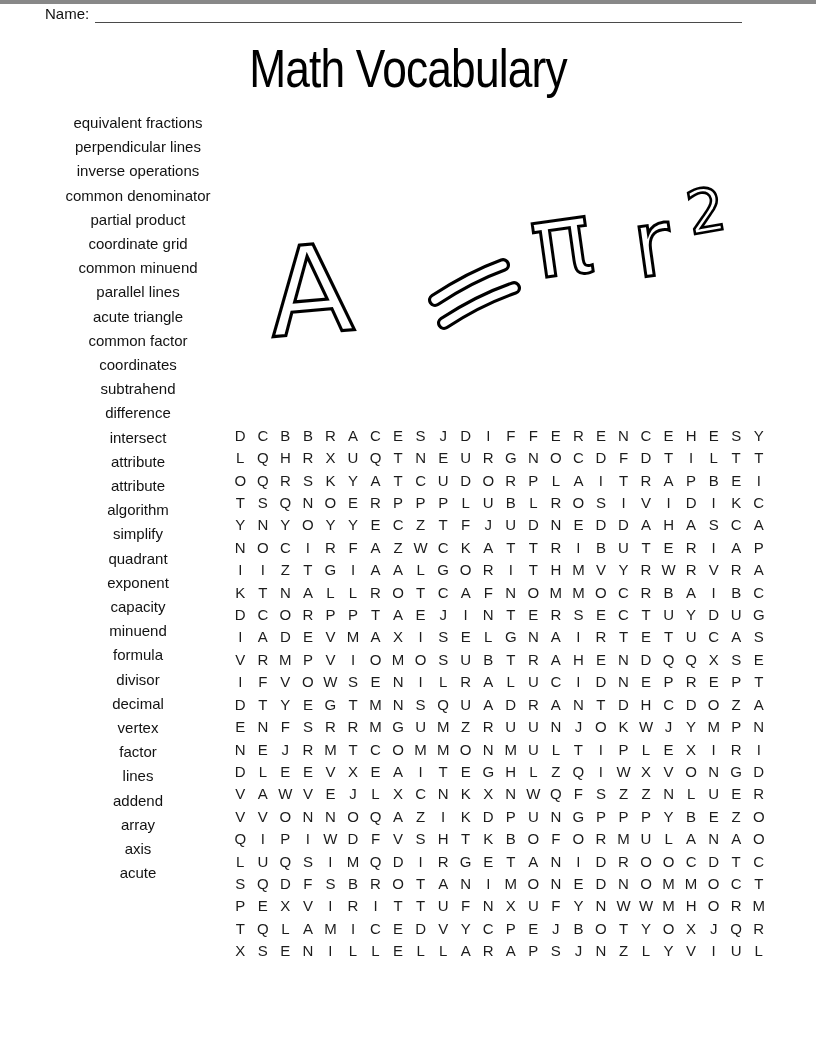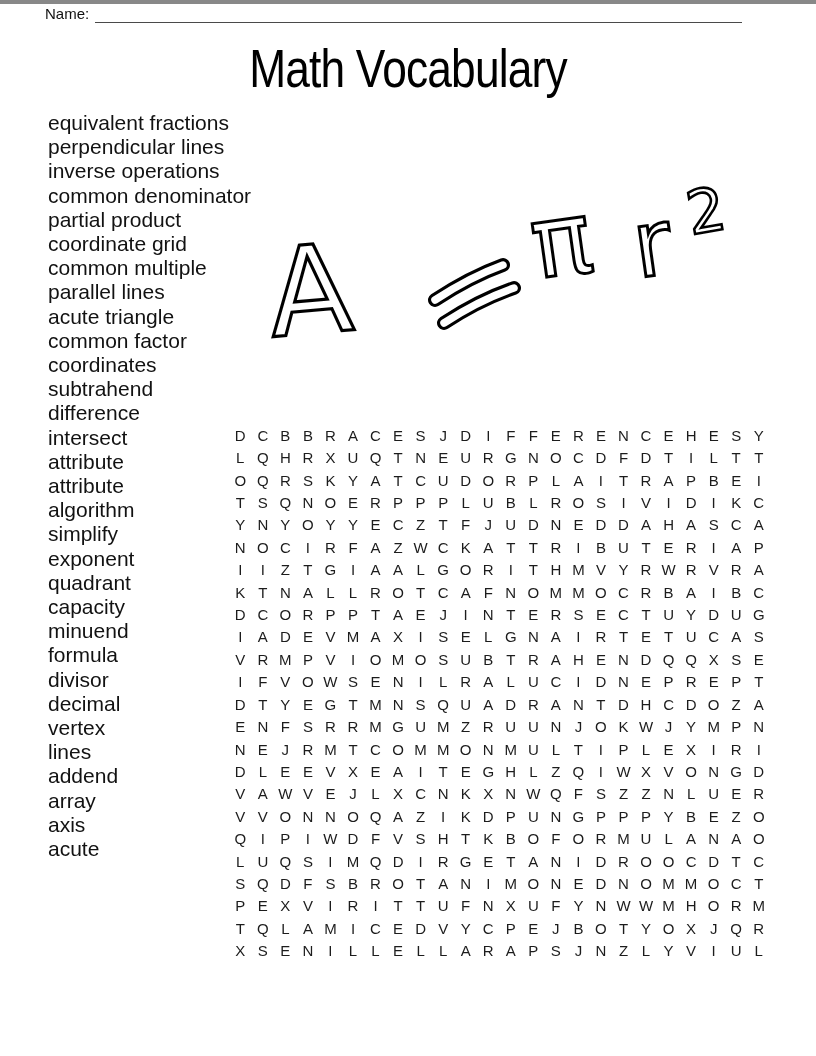--- a/index.html
+++ b/index.html
@@ -26,22 +26,23 @@
     position:absolute; top:33px; left:0; width:100%;
     text-align:center;
     font-size:54px; font-weight:500; letter-spacing:-1px;
     transform:scaleX(0.82); transform-origin:50% 50%;
     color:#000; white-space:nowrap;
   }
   .word-list {
     position:absolute; left:48px; top:107px; width:180px;
   }
   .word-list .word {
-    font-size:21px; line-height:24.2px; color:#121212;
+    font-size:15px; line-height:24.2px; color:#121212;
     white-space:nowrap;
+    text-align:center;
   }
   .letter-grid {
     position:absolute; left:229px; top:420px;
     width:541px; height:538px;
     display:grid;
     grid-template-columns:repeat(24, 1fr);
     grid-template-rows:repeat(24, 1fr);
   }
   .letter-grid .cell {
     display:flex; align-items:center; justify-content:center;
@@ -65,40 +66,41 @@
 
   <div class="page-title">Math Vocabulary</div>
 
   <div class="word-list">
       <div class="word">equivalent fractions</div>
       <div class="word">perpendicular lines</div>
       <div class="word">inverse operations</div>
       <div class="word">common denominator</div>
       <div class="word">partial product</div>
       <div class="word">coordinate grid</div>
-      <div class="word">common multiple</div>
+      <div class="word">common minuend</div>
       <div class="word">parallel lines</div>
       <div class="word">acute triangle</div>
       <div class="word">common factor</div>
       <div class="word">coordinates</div>
       <div class="word">subtrahend</div>
       <div class="word">difference</div>
       <div class="word">intersect</div>
       <div class="word">attribute</div>
       <div class="word">attribute</div>
       <div class="word">algorithm</div>
       <div class="word">simplify</div>
+      <div class="word">quadrant</div>
       <div class="word">exponent</div>
-      <div class="word">quadrant</div>
       <div class="word">capacity</div>
       <div class="word">minuend</div>
       <div class="word">formula</div>
       <div class="word">divisor</div>
       <div class="word">decimal</div>
       <div class="word">vertex</div>
+      <div class="word">factor</div>
       <div class="word">lines</div>
       <div class="word">addend</div>
       <div class="word">array</div>
       <div class="word">axis</div>
       <div class="word">acute</div>
     </div>
 
   <svg class="illustration" width="500" height="180" viewBox="0 0 500 180">
     <text class="outline-glyph" x="18" y="160" font-size="122" stroke-width="3.2" transform="rotate(-5 75 115)">A</text>
 

